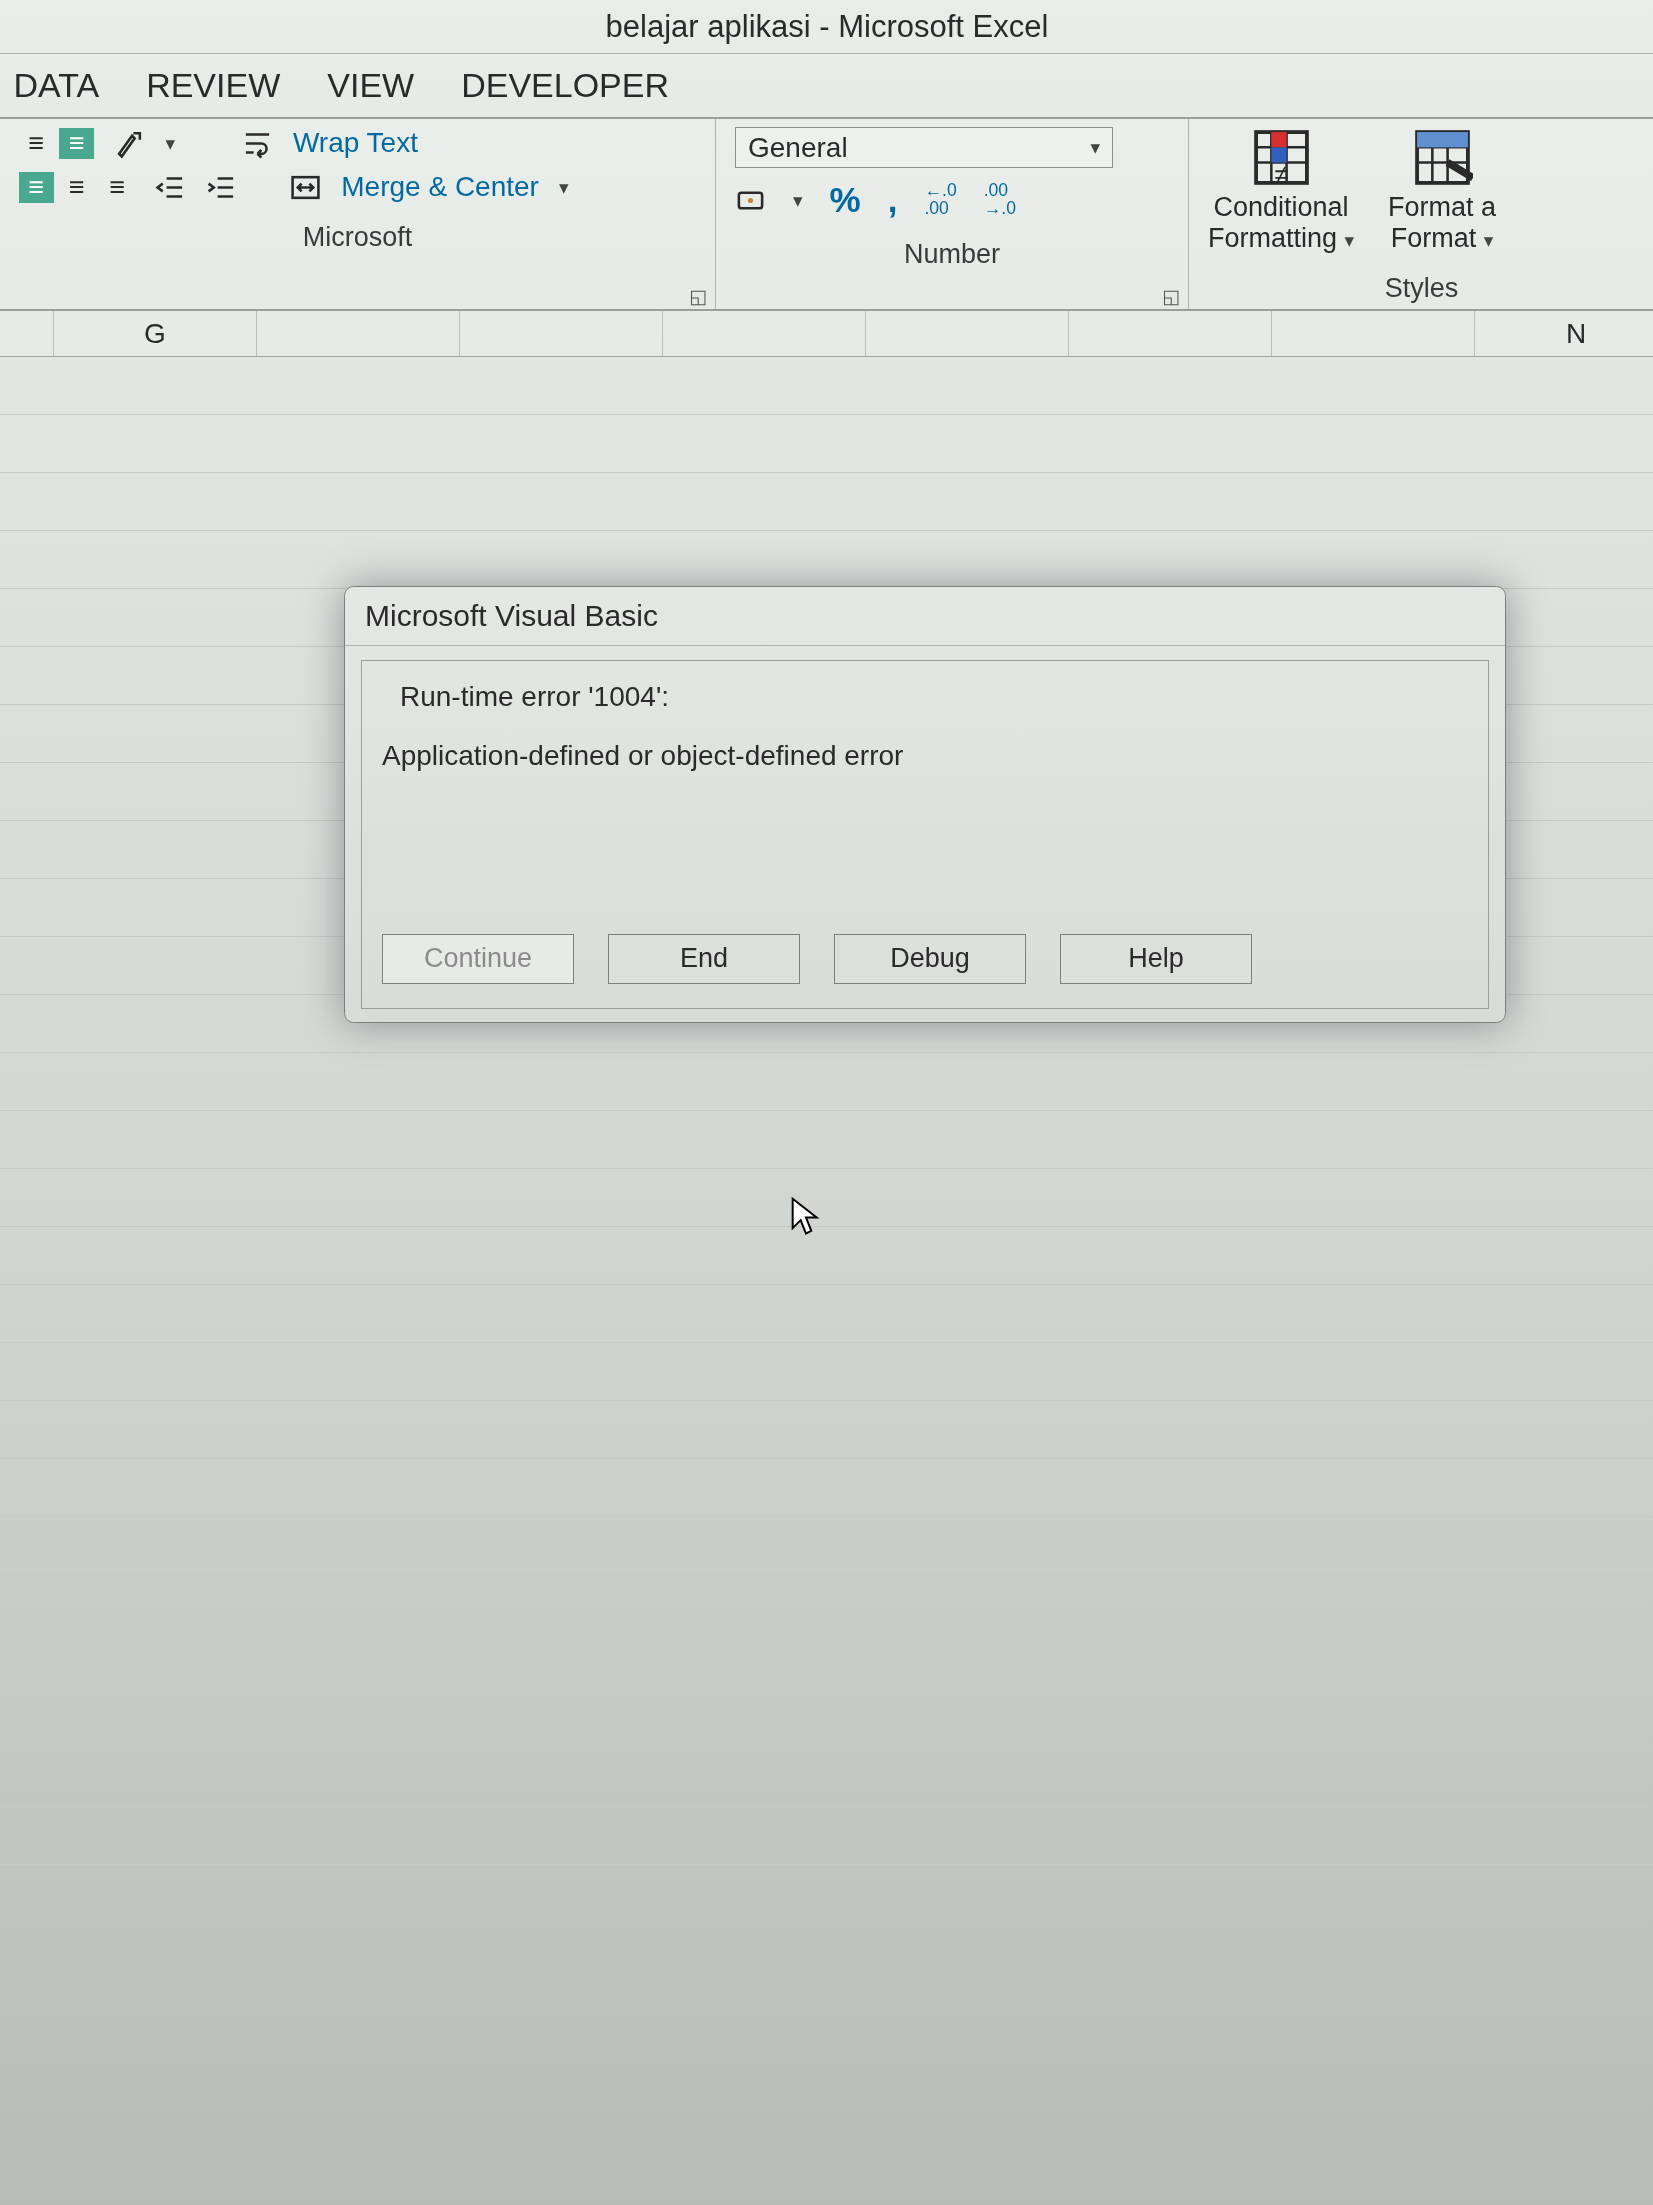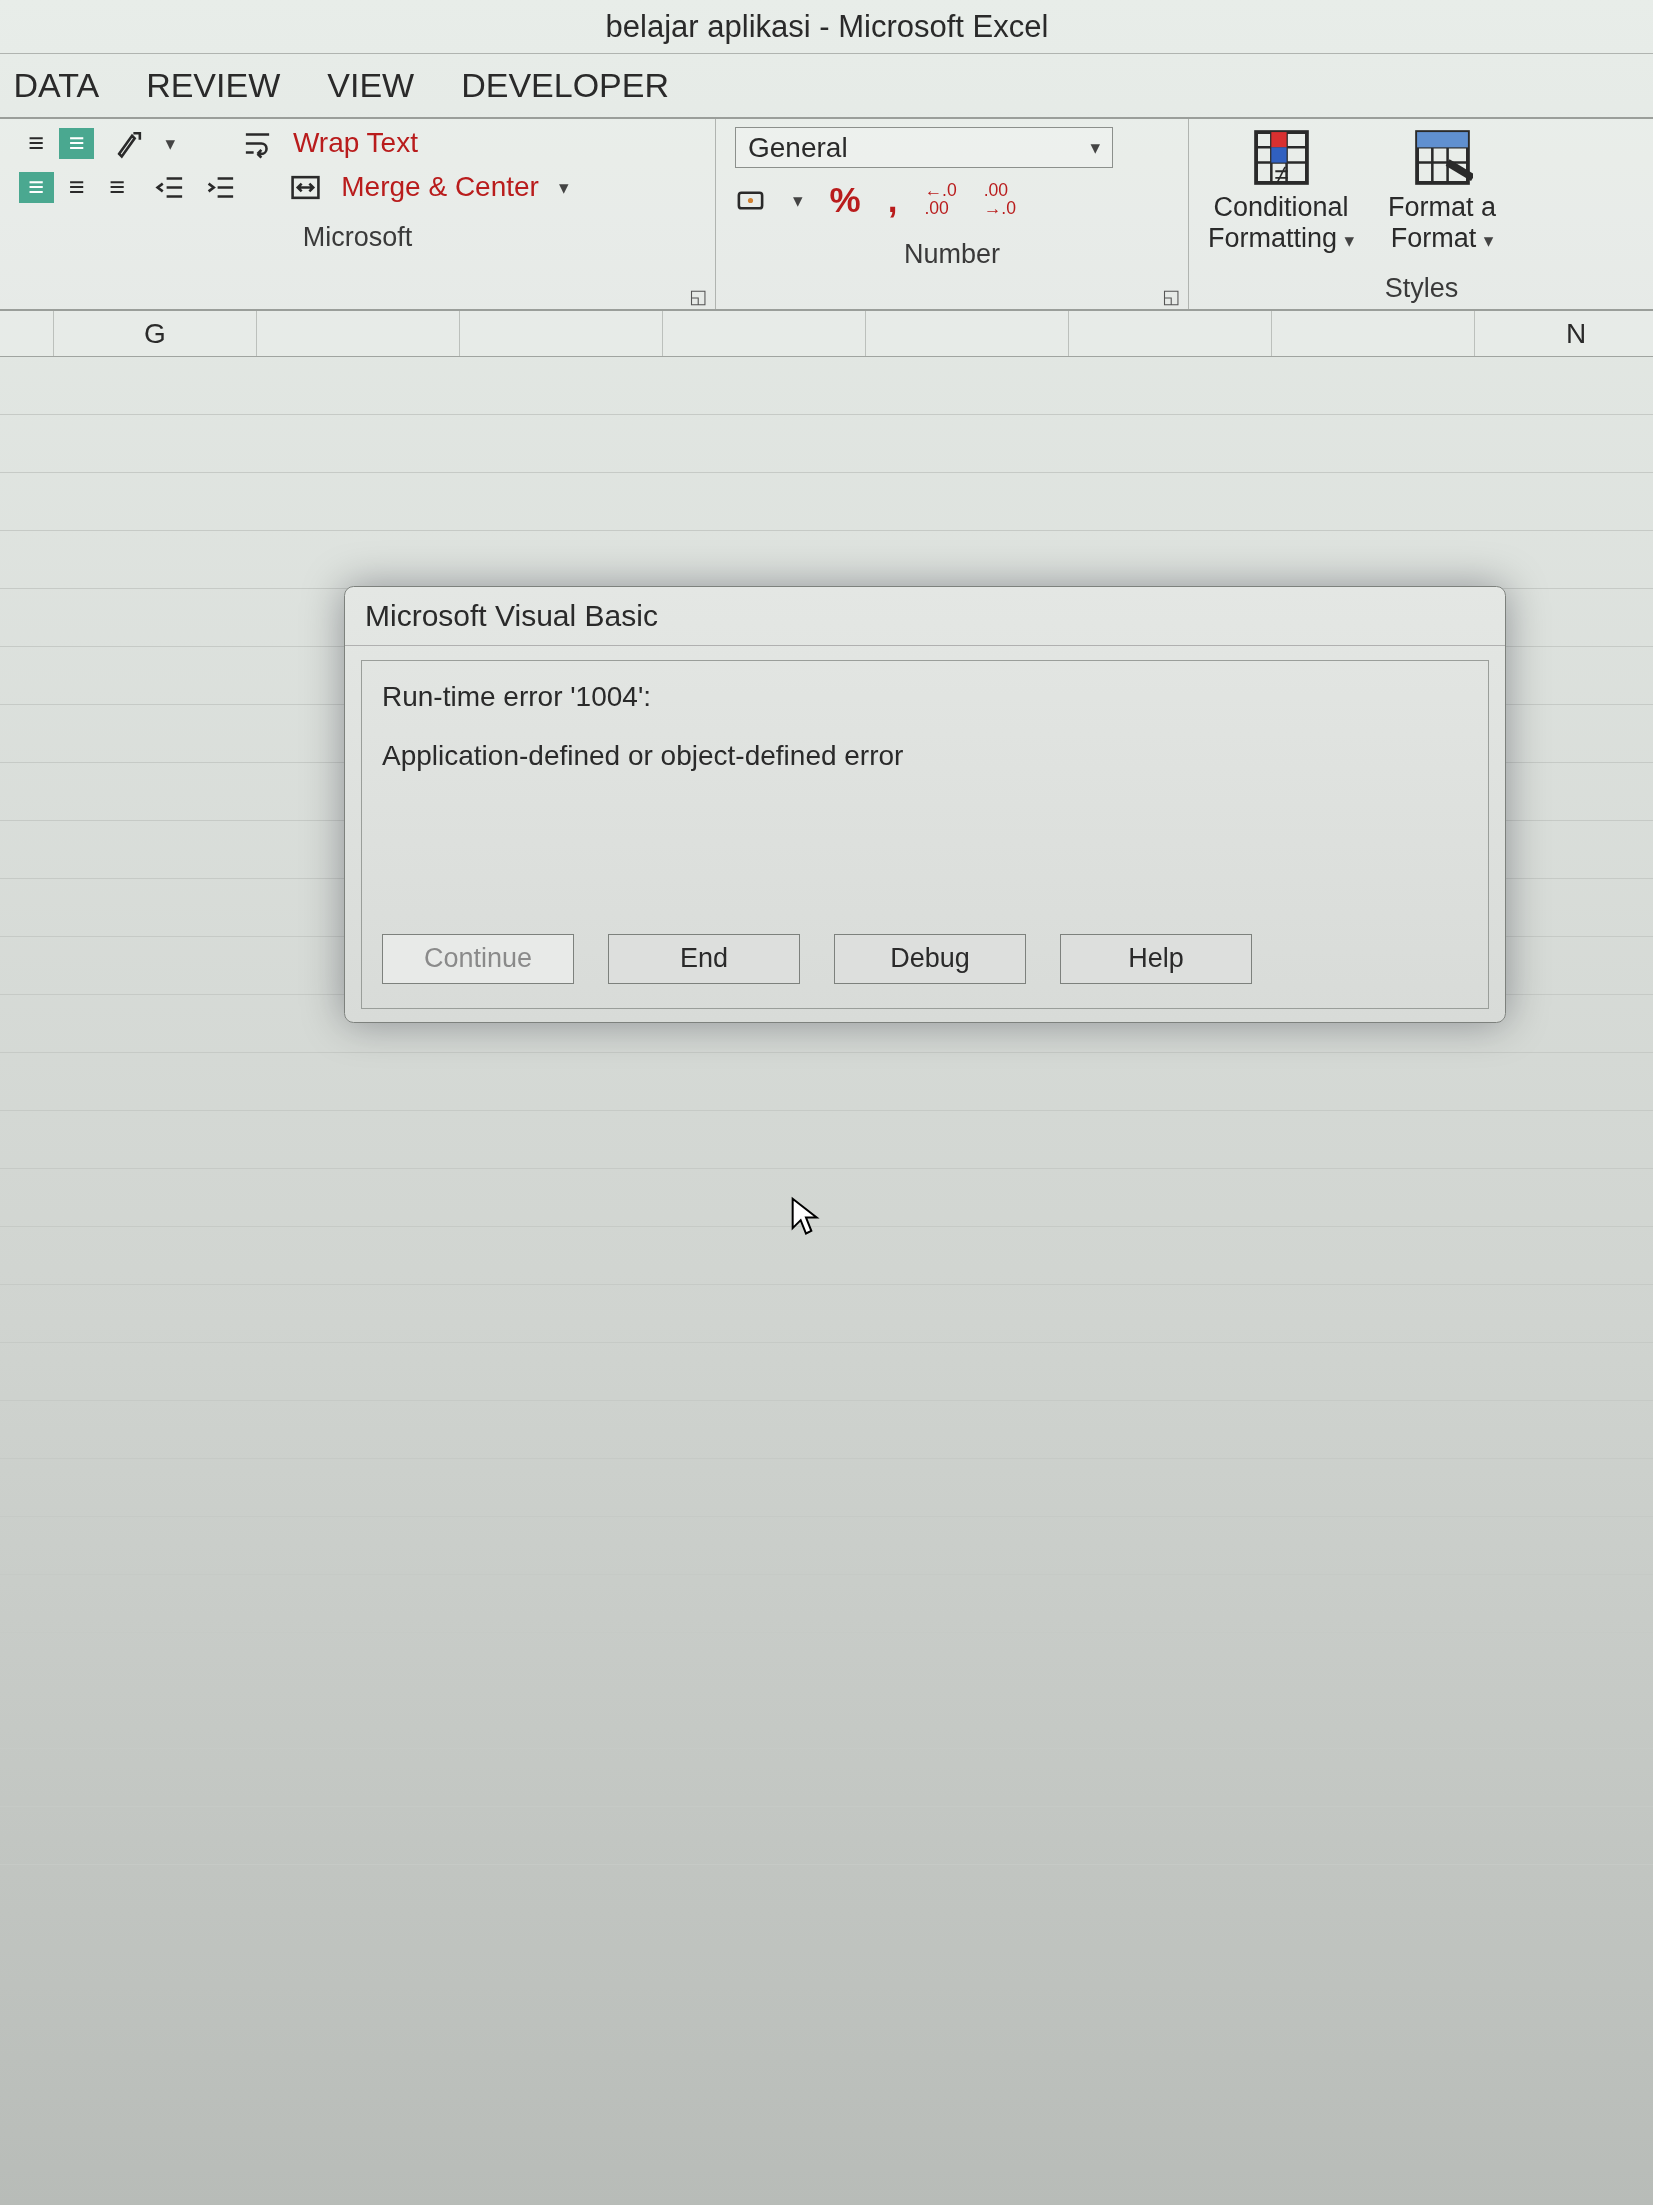--- a/index.html
+++ b/index.html
@@ -56,21 +56,21 @@
   .launcher {
     position: absolute;
     right: 6.8px;
     bottom: 5.4px;
     width: 19px;
     height: 19px;
     font-size: 19px;
     color: #555;
   }
   .row { display: flex; align-items: center; gap: 20px; }
-  .btn-label { font-size: 28px; color: #b91c1c; }
+  .btn-label { font-size: 28px; color: #0369a1; }
   .icon-svg { width: 31px; height: 31px; }
   .icon-box {
     width: 31px; height: 31px;
     display: inline-flex; align-items: center; justify-content: center;
   }
 
   
   .align-cell {
     width: 35px; height: 31px;
     display: inline-flex; align-items: center; justify-content: center;
@@ -140,21 +140,21 @@
   .dlg-title {
     padding: 12px 20px;
     font-size: 30px;
     border-bottom: 0.7px solid #b0b0b0;
   }
   .dlg-body {
     margin: 13.5px 16px;
     border: 1.4px solid #9a9e9a;
     padding: 20px 20px 24px 20px;
   }
-  .dlg-msg1 { font-size: 28px; margin-bottom: 27px; }
+  .dlg-msg1 { font-size: 28px; margin-bottom: 27px; margin-left: 18px; }
   .dlg-msg2 { font-size: 28px; margin-bottom: 162px; }
   .dlg-btns {
     display: flex;
     gap: 34px;
     justify-content: flex-start;
   }
   .dlg-btn {
     width: 192px;
     height: 50px;
     border: 1.4px solid #7d817d;

